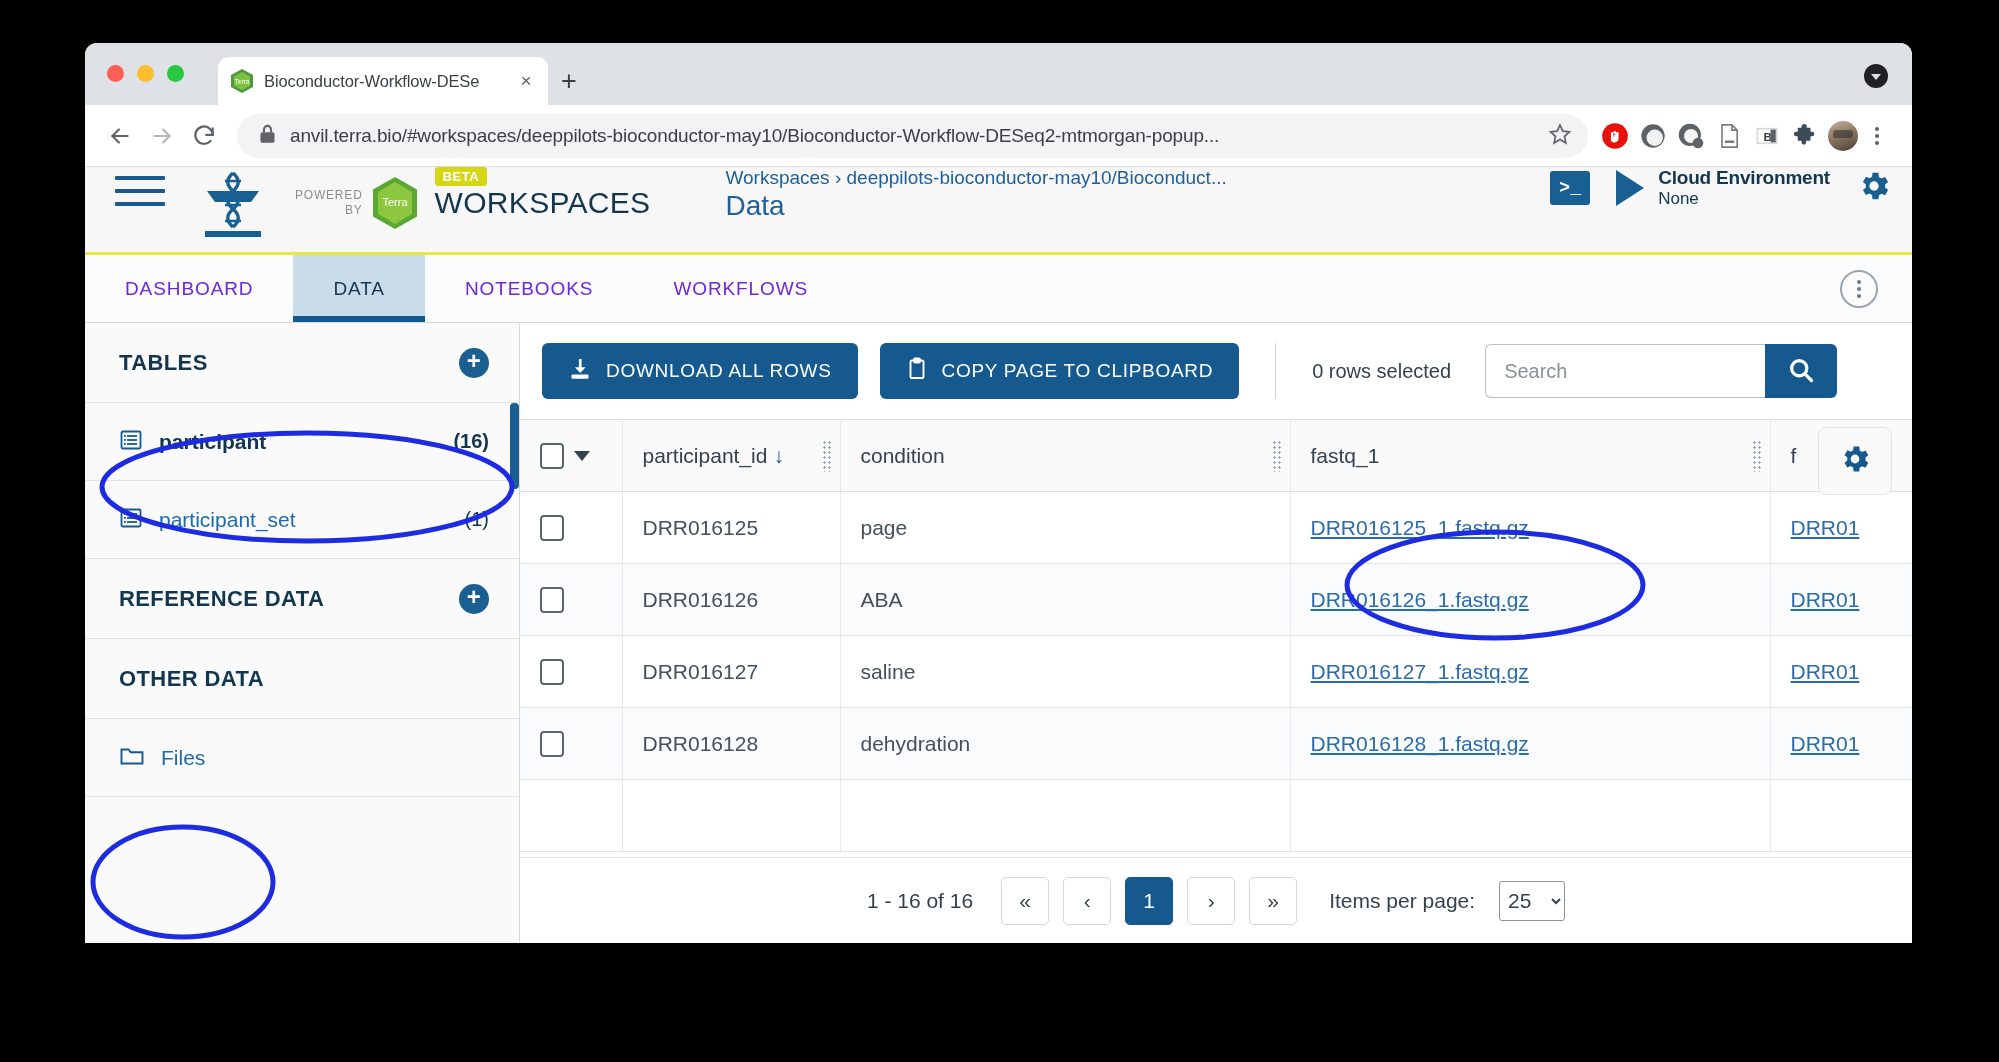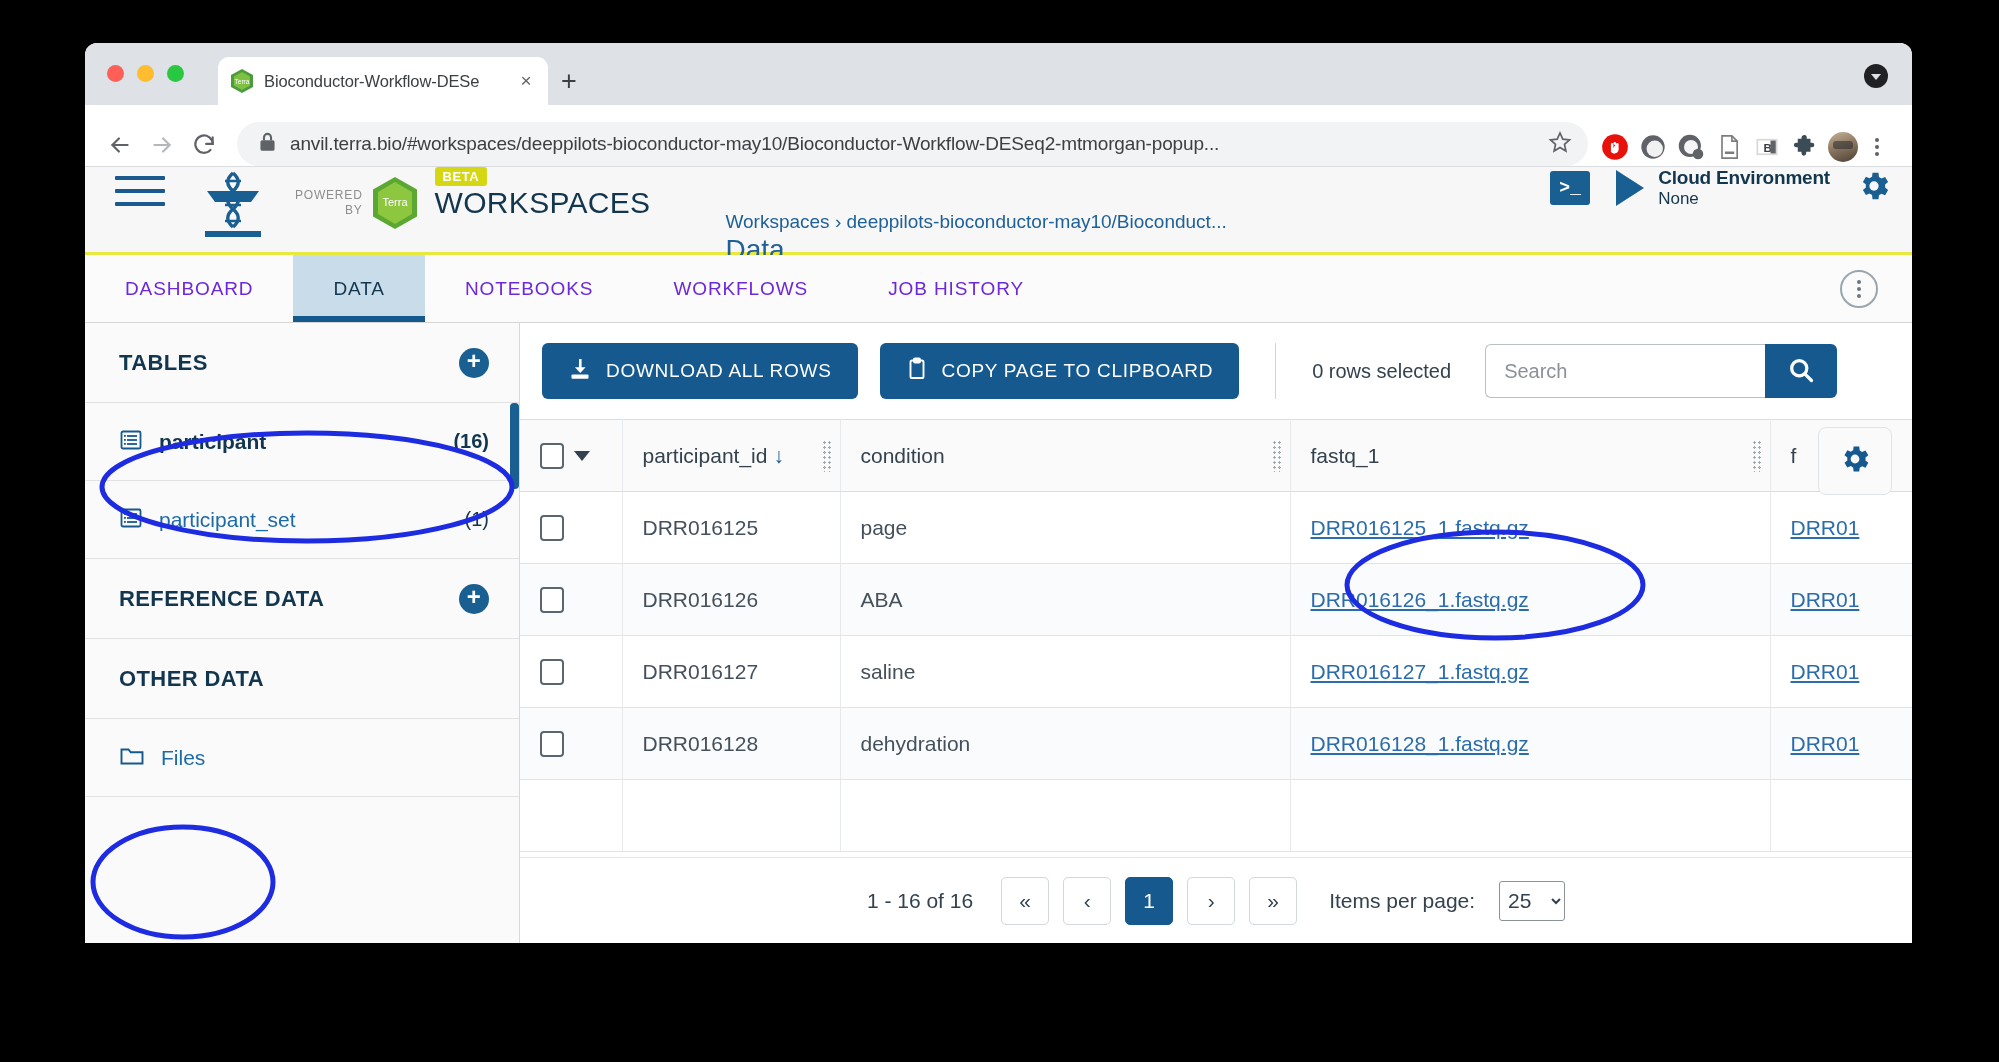--- a/index.html
+++ b/index.html
@@ -91,21 +91,21 @@
     border-right: 5px solid transparent;
     border-top: 6px solid #dee1e6;
     margin-top: 2px;
   }
 
   
   #addr-bar {
     height: 62px;
     background: #fff;
     display: flex;
-    align-items: flex-end;
+    align-items: center;
     padding: 0 20px 0 14px;
     border-bottom: 1px solid #dadce0;
   }
   .nav-btn {
     width: 42px; height: 42px;
     display: flex; align-items: center; justify-content: center;
     color: #5f6368;
     cursor: pointer;
     flex: 0 0 auto;
   }
@@ -211,21 +211,20 @@
     color: #13364f;
     font-weight: 400;
     letter-spacing: .3px;
     line-height: 1;
   }
 
   #breadcrumb-block {
     margin-left: 75px;
     flex: 1 1 auto;
     min-width: 0;
-    margin-top: 44px;
   }
   #breadcrumb {
     font-size: 19px;
     color: #1f6099;
     white-space: nowrap;
     overflow: hidden;
     text-overflow: ellipsis;
     margin-bottom: 2px;
   }
   #page-title {
@@ -691,21 +690,20 @@
           </svg>
         </span>
       </div>
     </div>
 
     <div id="nav-tabs">
       <div class="nav-tab">DASHBOARD</div>
       <div class="nav-tab active">DATA</div>
       <div class="nav-tab">NOTEBOOKS</div>
       <div class="nav-tab">WORKFLOWS</div>
-      <div class="nav-tab">JOB HISTORY</div>
       <div id="nav-kebab">
           <i></i>
           <i></i>
           <i></i>
         </div>
     </div>
 
     <div id="terra-body">
 
       <div id="sidebar">

